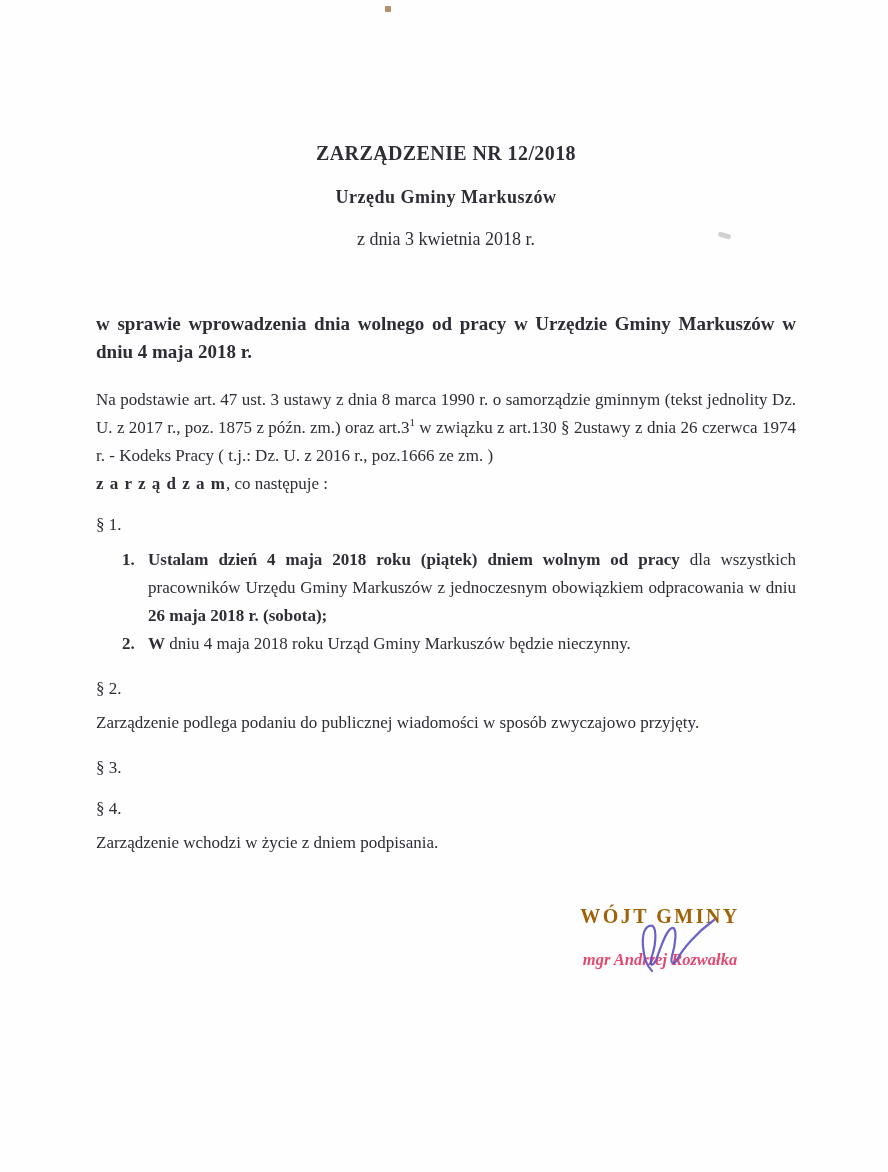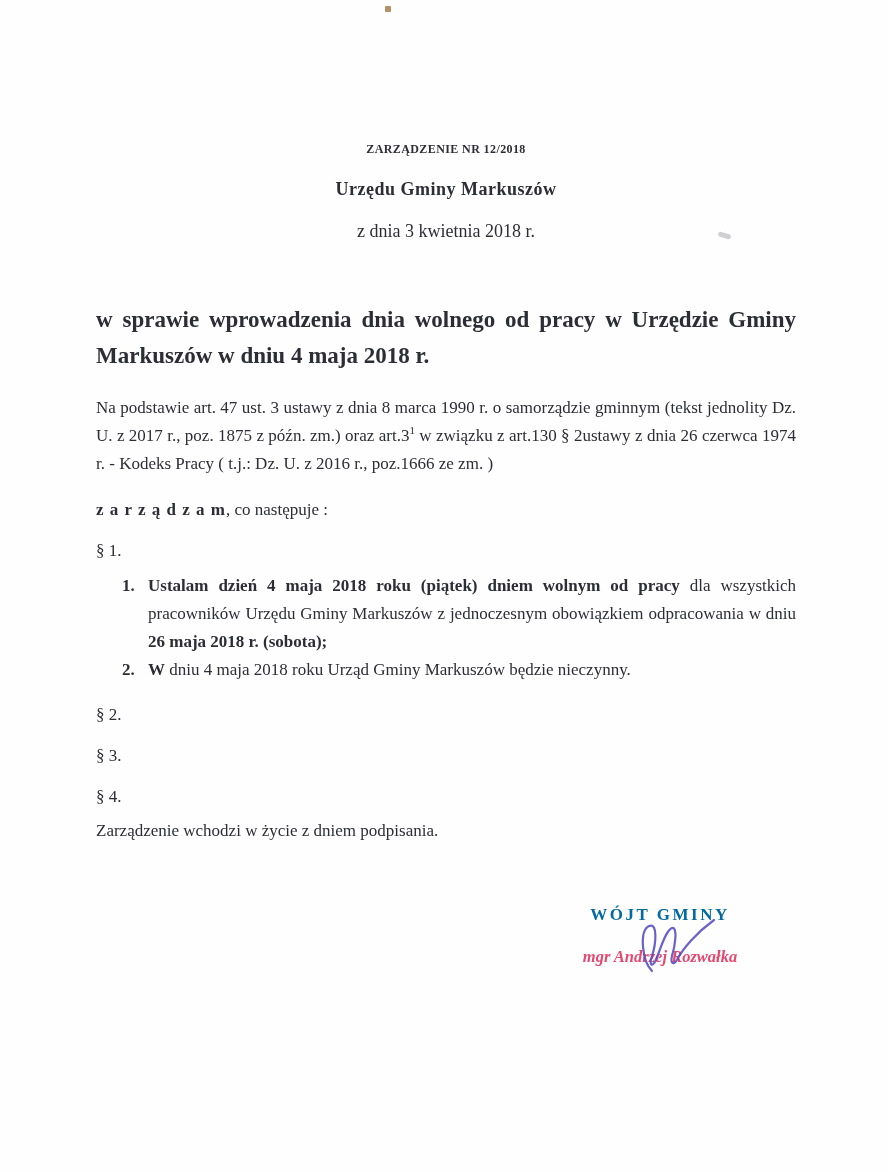--- a/index.html
+++ b/index.html
@@ -18,54 +18,54 @@
   }
   .content {
     position: absolute;
     left: 96px;
     right: 92px;
     top: 0;
   }
   .center { text-align: center; }
   .doc-title {
     margin-top: 142px;
-    font-size: 12px;
+    font-size: 20px;
     font-weight: bold;
     letter-spacing: 0.4px;
   }
   .doc-subtitle {
     margin-top: 22px;
     font-size: 18px;
     font-weight: bold;
     letter-spacing: 0.5px;
   }
   .doc-date {
     margin-top: 21px;
     font-size: 18px;
   }
   .subject {
     margin-top: 60px;
-    font-size: 23px;
+    font-size: 19px;
     font-weight: bold;
-    line-height: 36px;
+    line-height: 28px;
     text-align: justify;
   }
   .para {
     font-size: 17px;
     line-height: 28px;
     text-align: justify;
   }
   .legal { margin-top: 20px; }
   .legal sup {
     font-size: 11px;
     line-height: 0;
     vertical-align: super;
   }
   .order-line {
-    margin-top: 22px;
+    margin-top: 4px;
     font-size: 17px;
   }
   .order-line b { letter-spacing: 1px; }
   .section-label {
     margin-top: 21px;
     font-size: 17px;
   }
   .section-text {
     margin-top: 10px;
     font-size: 17px;
@@ -92,24 +92,24 @@
     text-align: justify;
   }
   .stamp-block {
     position: absolute;
     left: 560px;
     top: 905px;
     width: 200px;
     text-align: center;
   }
   .stamp-title {
-    font-size: 17px;
+    font-size: 20px;
     font-weight: bold;
     letter-spacing: 2.5px;
-    color: #0369a1;
+    color: #a16207;
   }
   .stamp-name {
     margin-top: 22px;
     font-size: 16.5px;
     font-weight: bold;
     font-style: italic;
     color: #e4486f;
   }
   .signature-svg {
     position: absolute;
@@ -166,20 +166,21 @@
         <span class="num">1.</span>
         <span class="item-text"><b>Ustalam dzień 4 maja 2018 roku (piątek) dniem wolnym od pracy</b><span> dla wszystkich pracowników Urzędu Gminy Markuszów z jednoczesnym obowiązkiem odpracowania w dniu </span><b>26 maja 2018 r. (sobota);</b></span>
       </li>
       <li>
         <span class="num">2.</span>
         <span class="item-text"><b>W</b><span> dniu 4 maja 2018 roku Urząd Gminy Markuszów będzie nieczynny.</span><b></b></span>
       </li>
     </ol>
 
     <div class="section-label">§ 2.</div>
+    <div class="section-text">Zarządzenie podlega podaniu do publicznej wiadomości w sposób zwyczajowo przyjęty.</div>
 
     <div class="section-label">§ 3.</div>
 
     <div class="section-label">§ 4.</div>
     <div class="section-text">Zarządzenie wchodzi w życie z dniem podpisania.</div>
 
   </div>
 
   <div class="stamp-block">
     <div class="stamp-title">WÓJT GMINY</div>

